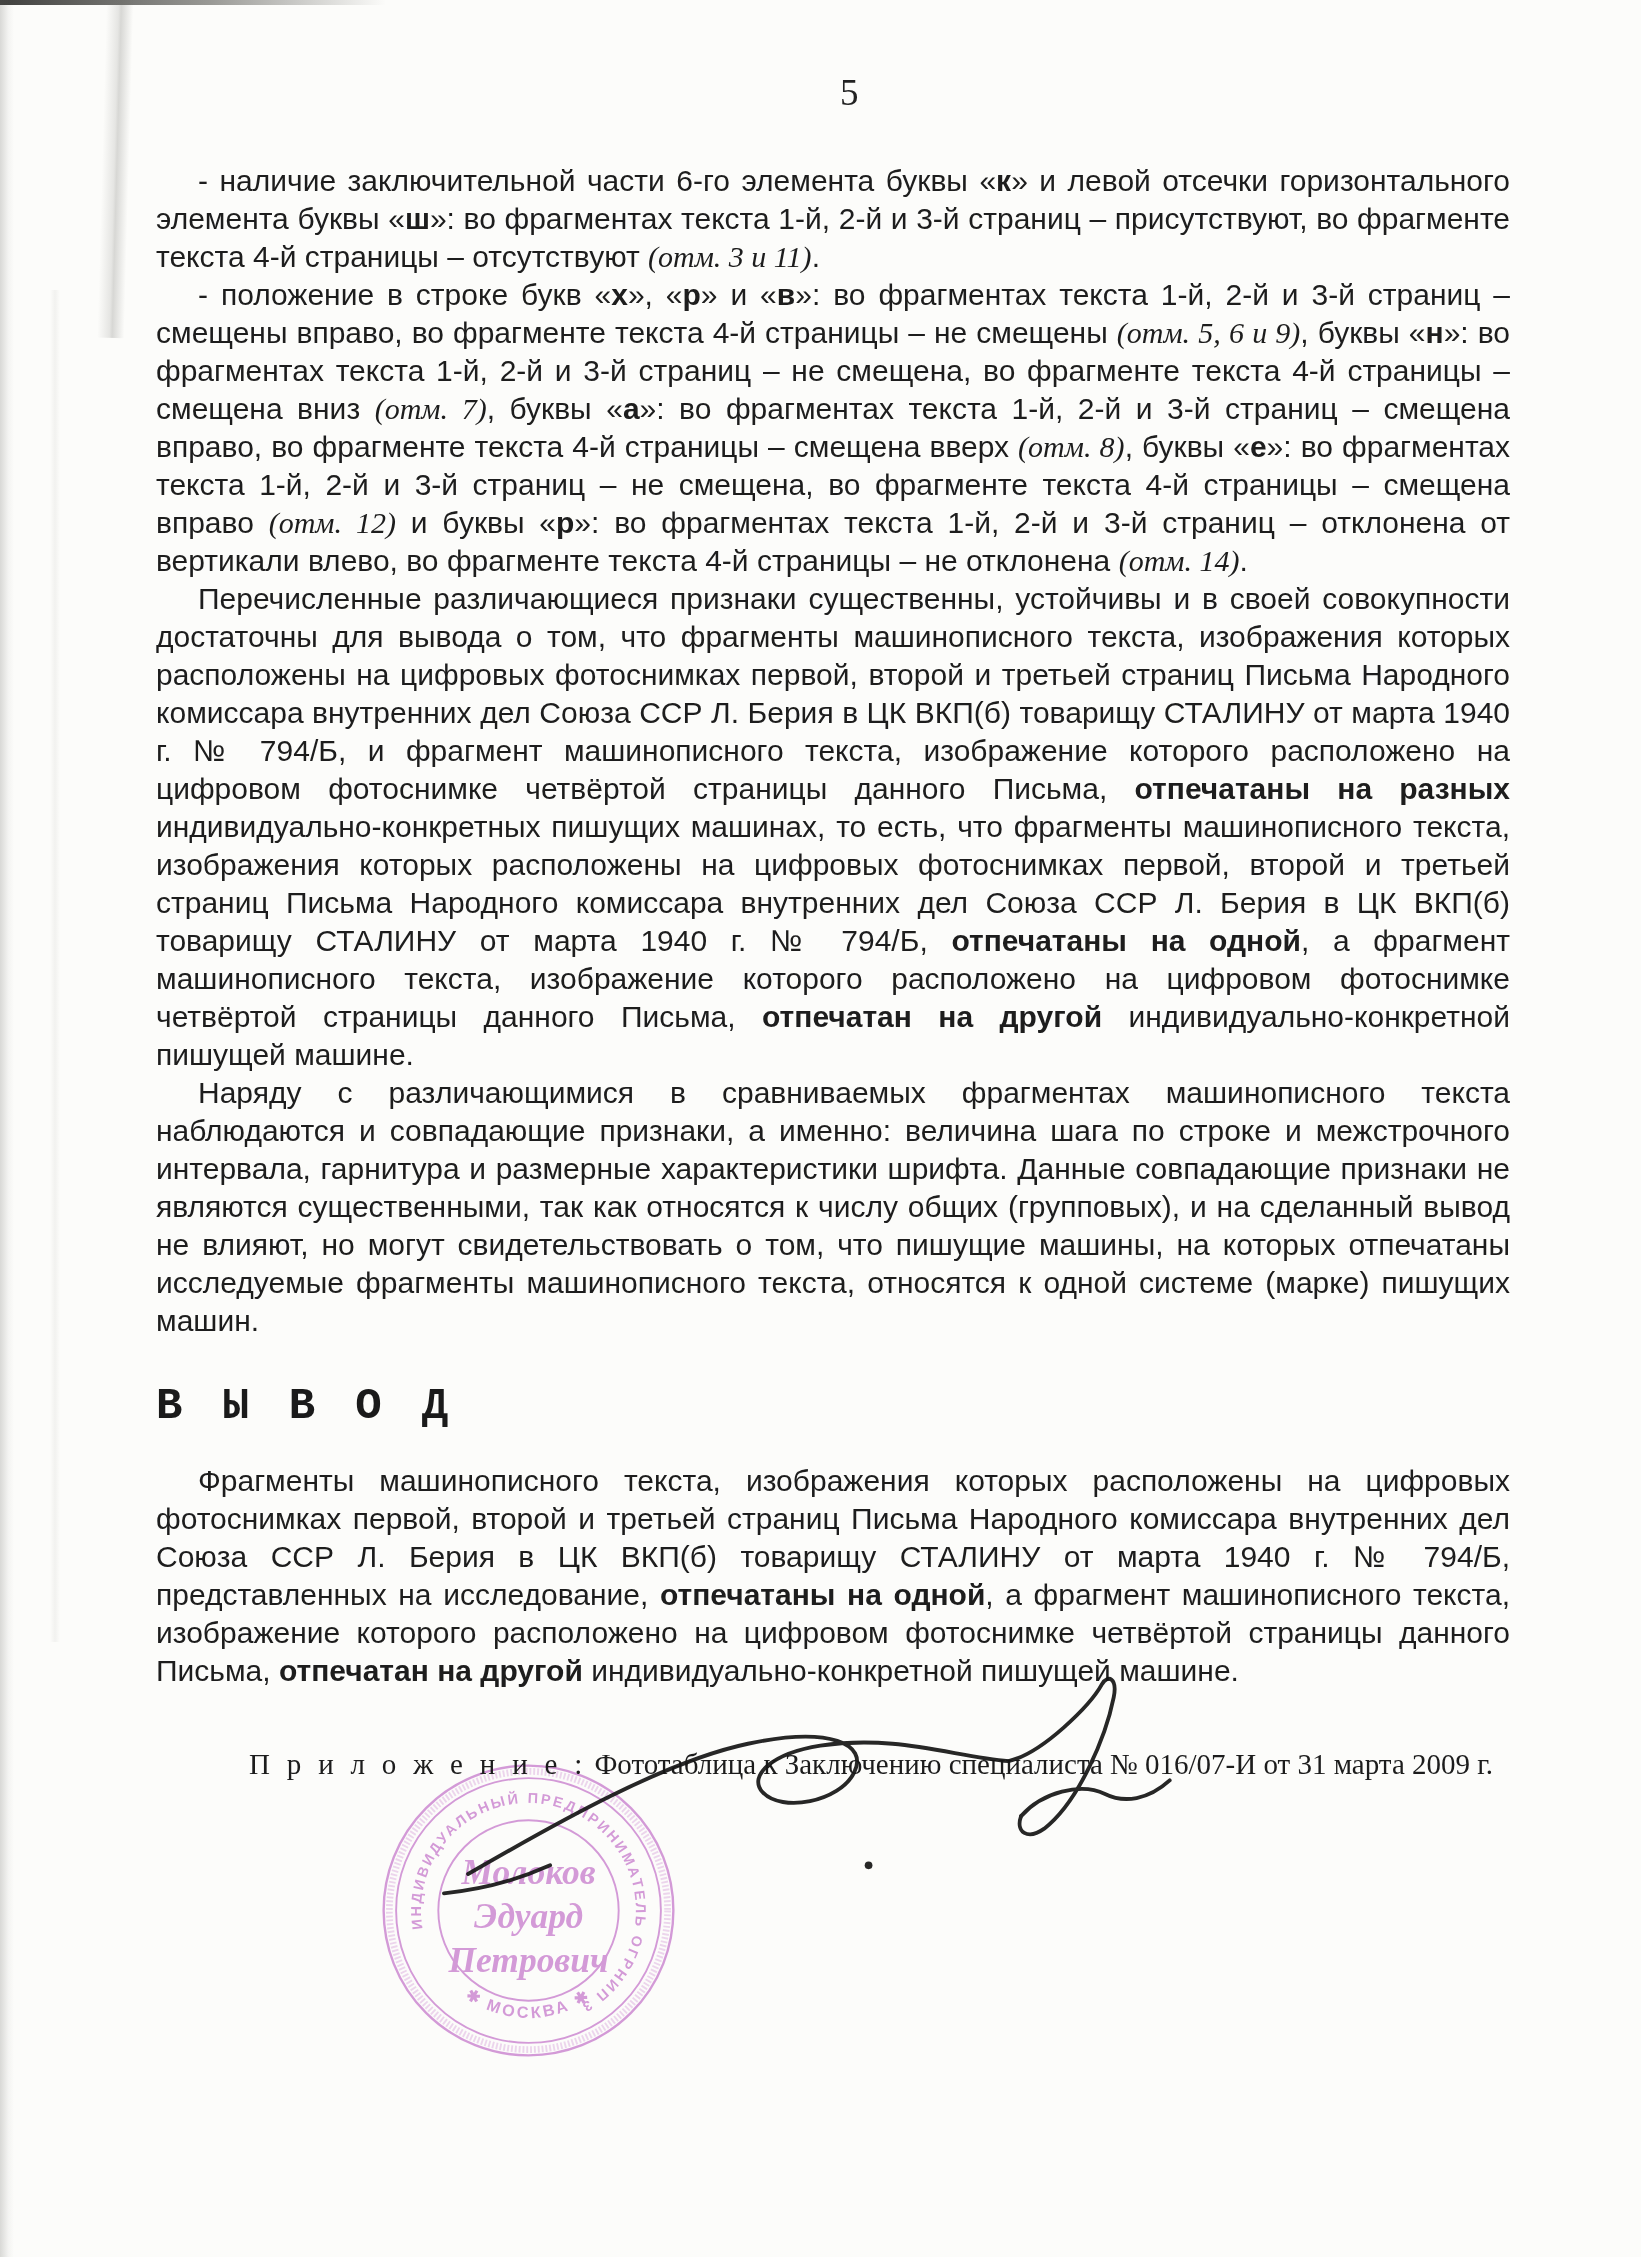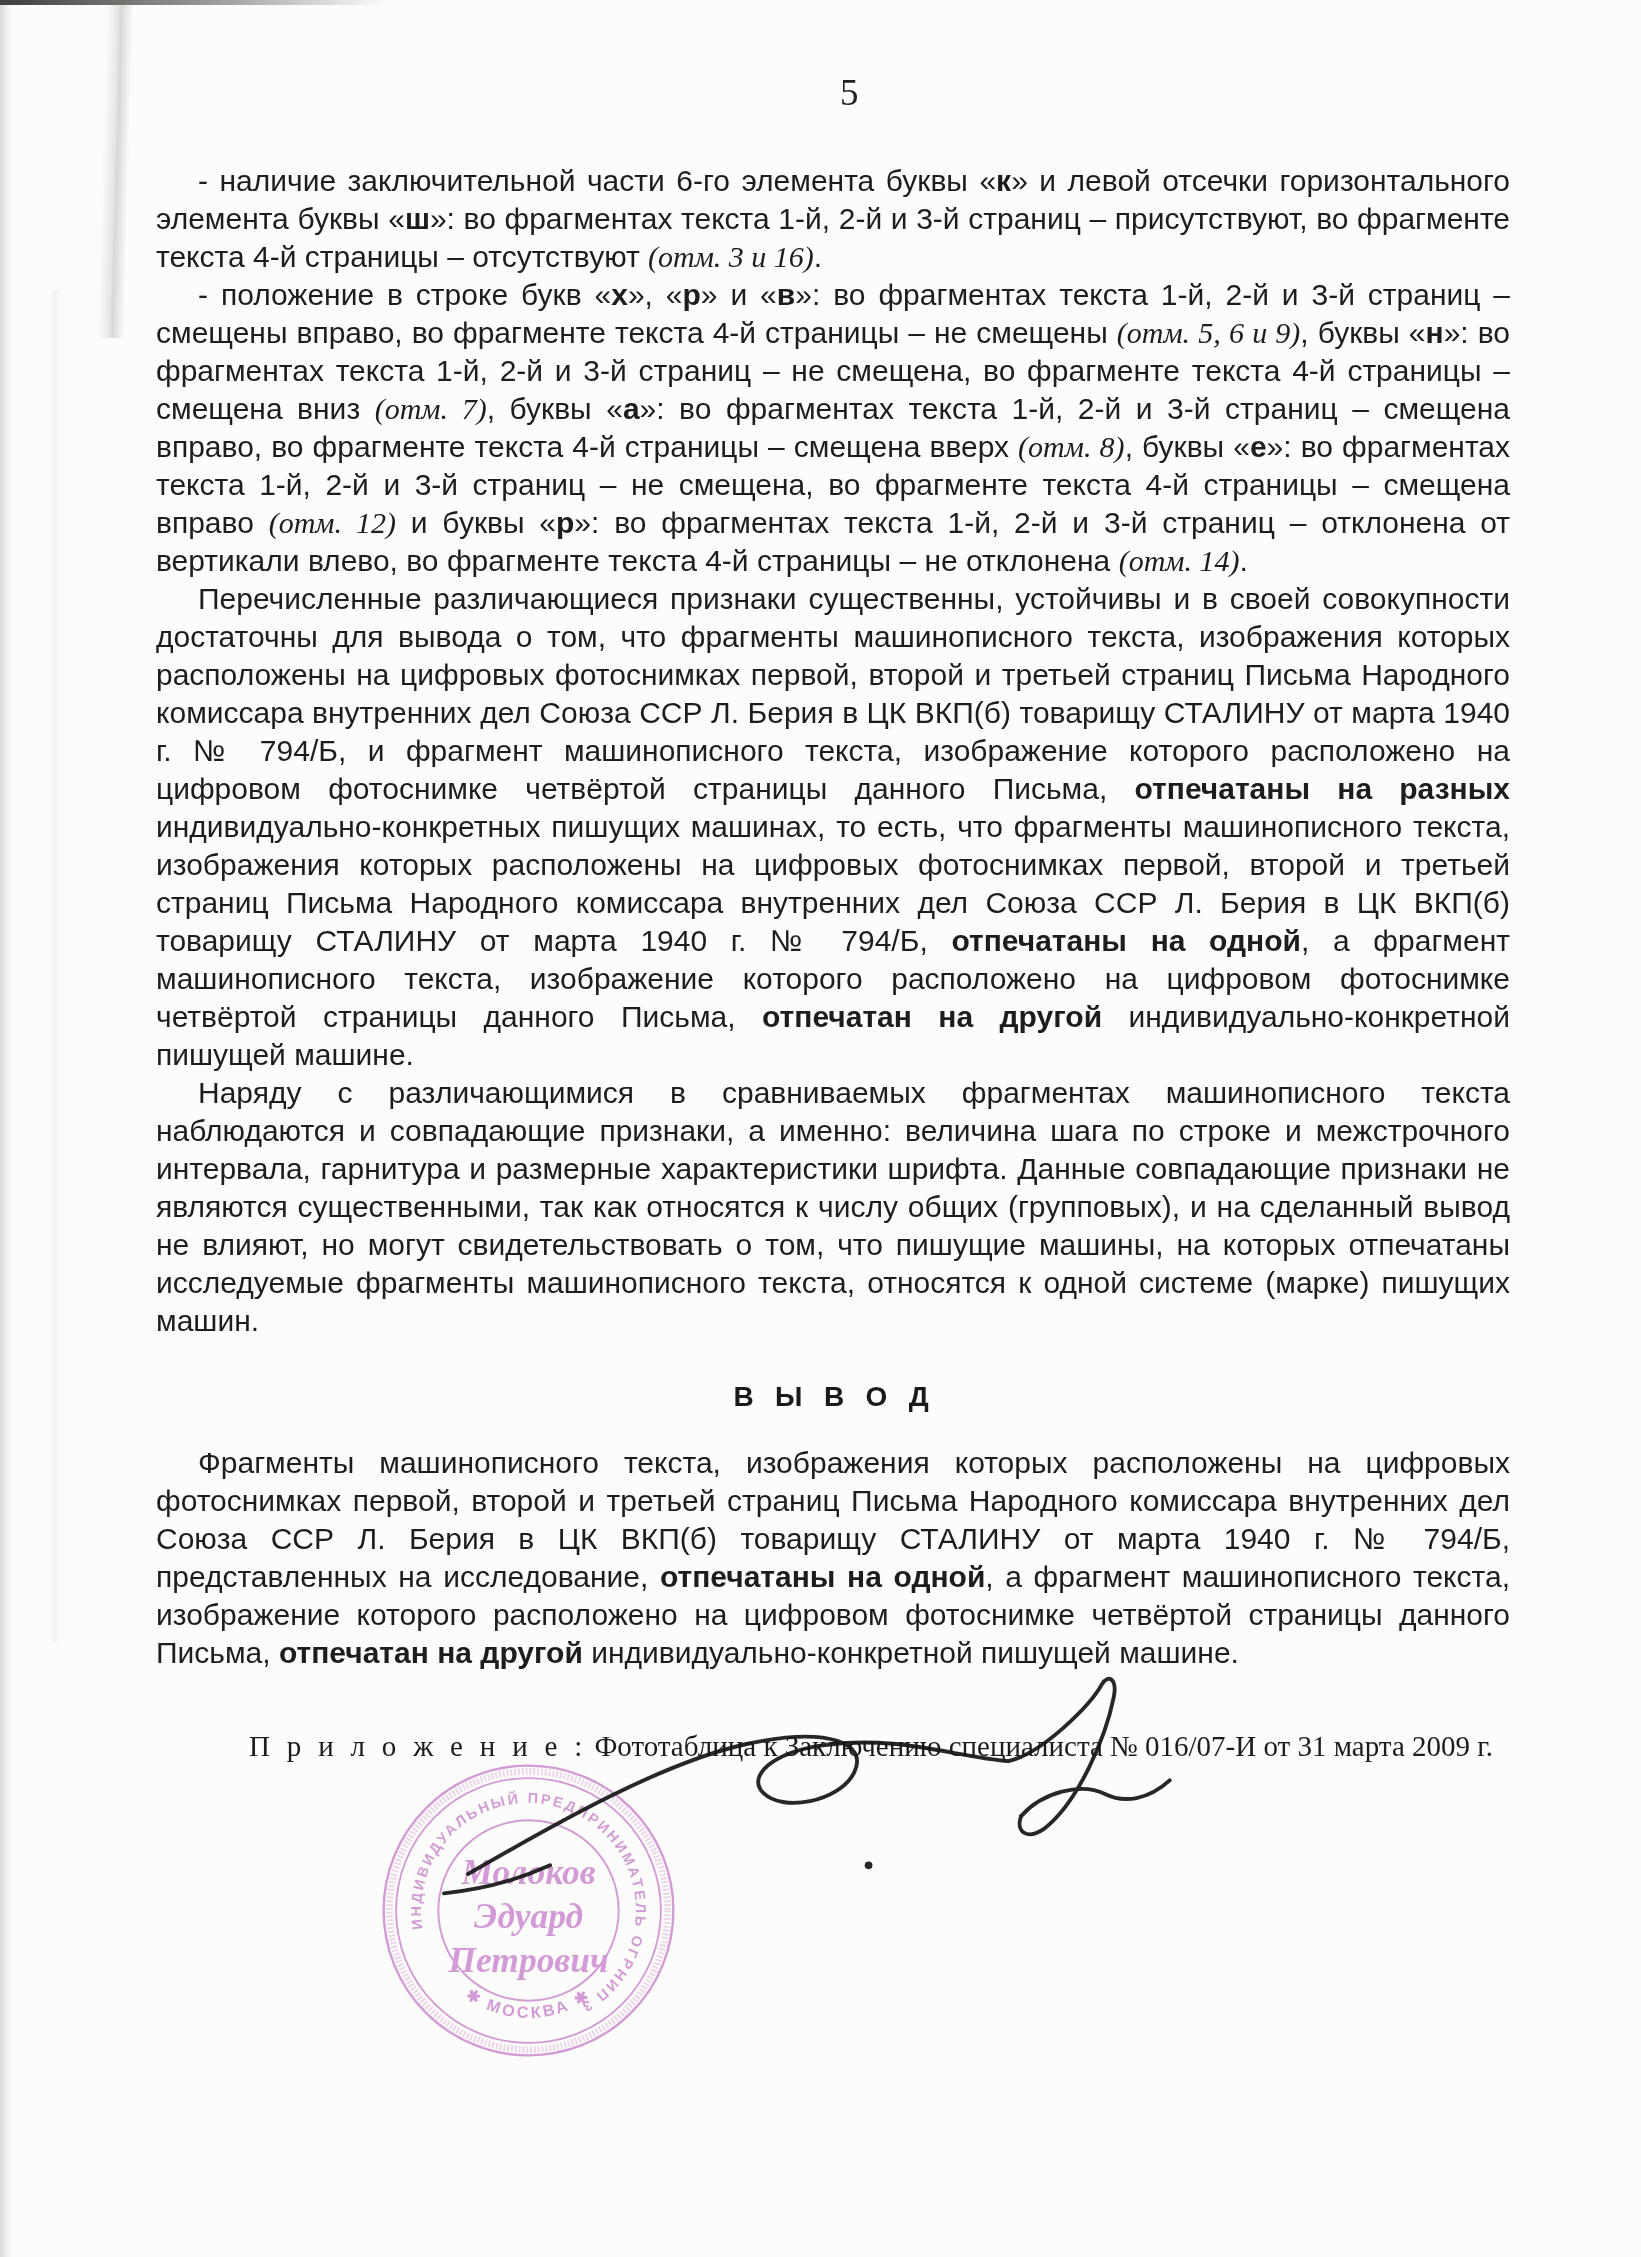--- a/index.html
+++ b/index.html
@@ -50,24 +50,23 @@
     text-indent:42px;
   }
   .para .b{font-weight:700;}
   .para .i{
     font-family:"Liberation Serif",serif;
     font-style:italic;
   }
 
   .vyvod{
     margin:41px 0 31px 0;
-    text-align:center;
-    font-family:Liberation Sans, sans-serif;
+    font-family:Liberation Mono, monospace;
     font-weight:700;
-    font-size:28px;
+    font-size:44px;
     letter-spacing:3.9px;
     word-spacing:5.8px;
     color:#1a1a1a;
   }
 
   .sig-row{
     margin-top:50px;
     display:flex;justify-content:space-between;align-items:baseline;
     font-family:"Liberation Serif",serif;
     font-weight:700;font-size:40px;color:#1c1c1c;
@@ -112,21 +111,21 @@
 
   <div class="artifact-top-edge"></div>
   <div class="artifact-fold"></div>
   <div class="artifact-left-shade"></div>
   <div class="artifact-fold-long"></div>
 
   <div class="page-number">5</div>
 
   <div class="flow">
     <div id="paragraphs">
-        <p class="para"><span>- наличие заключительной части 6-го элемента буквы «</span><span class="b">к</span><span>» и левой отсечки горизонтального элемента буквы «</span><span class="b">ш</span><span>»: во фрагментах текста 1-й, 2-й и 3-й страниц – присутствуют, во фрагменте текста 4-й страницы – отсутствуют </span><span class="i">(отм. 3 и 16)</span><span>.</span></p>
+        <p class="para"><span>- наличие заключительной части 6-го элемента буквы «</span><span class="b">к</span><span>» и левой отсечки горизонтального элемента буквы «</span><span class="b">ш</span><span>»: во фрагментах текста 1-й, 2-й и 3-й страниц – присутствуют, во фрагменте текста 4-й страницы – отсутствуют </span><span class="i">(отм. 3 и 11)</span><span>.</span></p>
         <p class="para"><span>- положение в строке букв «</span><span class="b">х</span><span>», «</span><span class="b">р</span><span>» и «</span><span class="b">в</span><span>»: во фрагментах текста 1-й, 2-й и 3-й страниц – смещены вправо, во фрагменте текста 4-й страницы – не смещены </span><span class="i">(отм. 5, 6 и 9)</span><span>, буквы «</span><span class="b">н</span><span>»: во фрагментах текста 1-й, 2-й и 3-й страниц – не смещена, во фрагменте текста 4-й страницы – смещена вниз </span><span class="i">(отм. 7)</span><span>, буквы «</span><span class="b">а</span><span>»: во фрагментах текста 1-й, 2-й и 3-й страниц – смещена вправо, во фрагменте текста 4-й страницы – смещена вверх </span><span class="i">(отм. 8)</span><span>, буквы «</span><span class="b">е</span><span>»: во фрагментах текста 1-й, 2-й и 3-й страниц – не смещена, во фрагменте текста 4-й страницы – смещена вправо </span><span class="i">(отм. 12)</span><span> и буквы «</span><span class="b">р</span><span>»: во фрагментах текста 1-й, 2-й и 3-й страниц – отклонена от вертикали влево, во фрагменте текста 4-й страницы – не отклонена </span><span class="i">(отм. 14)</span><span>.</span></p>
         <p class="para"><span>Перечисленные различающиеся признаки существенны, устойчивы и в своей совокупности достаточны для вывода о том, что фрагменты машинописного текста, изображения которых расположены на цифровых фотоснимках первой, второй и третьей страниц Письма Народного комиссара внутренних дел Союза ССР Л. Берия в ЦК ВКП(б) товарищу СТАЛИНУ от марта 1940 г. № 794/Б, и фрагмент машинописного текста, изображение которого расположено на цифровом фотоснимке четвёртой страницы данного Письма, </span><span class="b">отпечатаны на разных</span><span> индивидуально-конкретных пишущих машинах, то есть, что фрагменты машинописного текста, изображения которых расположены на цифровых фотоснимках первой, второй и третьей страниц Письма Народного комиссара внутренних дел Союза ССР Л. Берия в ЦК ВКП(б) товарищу СТАЛИНУ от марта 1940 г. № 794/Б, </span><span class="b">отпечатаны на одной</span><span>, а фрагмент машинописного текста, изображение которого расположено на цифровом фотоснимке четвёртой страницы данного Письма, </span><span class="b">отпечатан на другой</span><span> индивидуально-конкретной пишущей машине.</span></p>
         <p class="para"><span>Наряду с различающимися в сравниваемых фрагментах машинописного текста наблюдаются и совпадающие признаки, а именно: величина шага по строке и межстрочного интервала, гарнитура и размерные характеристики шрифта. Данные совпадающие признаки не являются существенными, так как относятся к числу общих (групповых), и на сделанный вывод не влияют, но могут свидетельствовать о том, что пишущие машины, на которых отпечатаны исследуемые фрагменты машинописного текста, относятся к одной системе (марке) пишущих машин.</span></p>
       </div>
 
     <div class="vyvod">В Ы В О Д</div>
 
     <p class="para" id="conclusion-paragraph"><span>Фрагменты машинописного текста, изображения которых расположены на цифровых фотоснимках первой, второй и третьей страниц Письма Народного комиссара внутренних дел Союза ССР Л. Берия в ЦК ВКП(б) товарищу СТАЛИНУ от марта 1940 г. № 794/Б, представленных на исследование, </span><span class="b">отпечатаны на одной</span><span>, а фрагмент машинописного текста, изображение которого расположено на цифровом фотоснимке четвёртой страницы данного Письма, </span><span class="b">отпечатан на другой</span><span> индивидуально-конкретной пишущей машине.</span></p>
 
 

